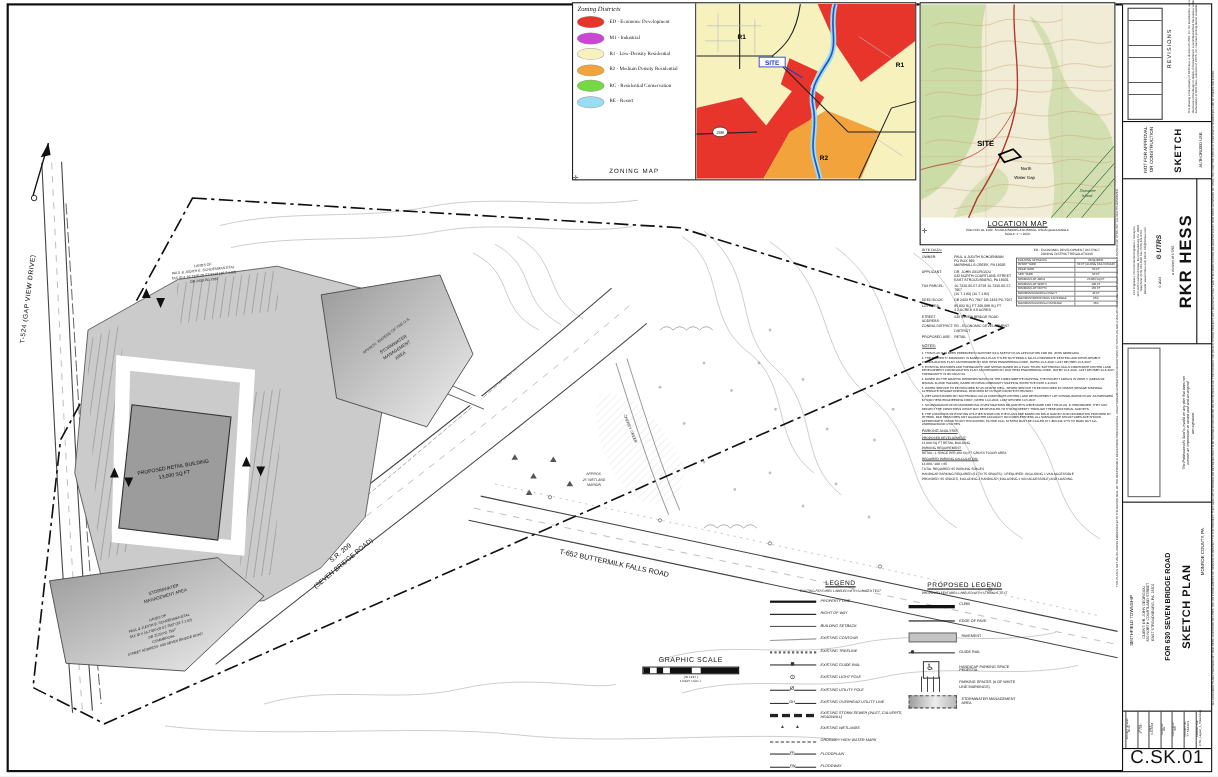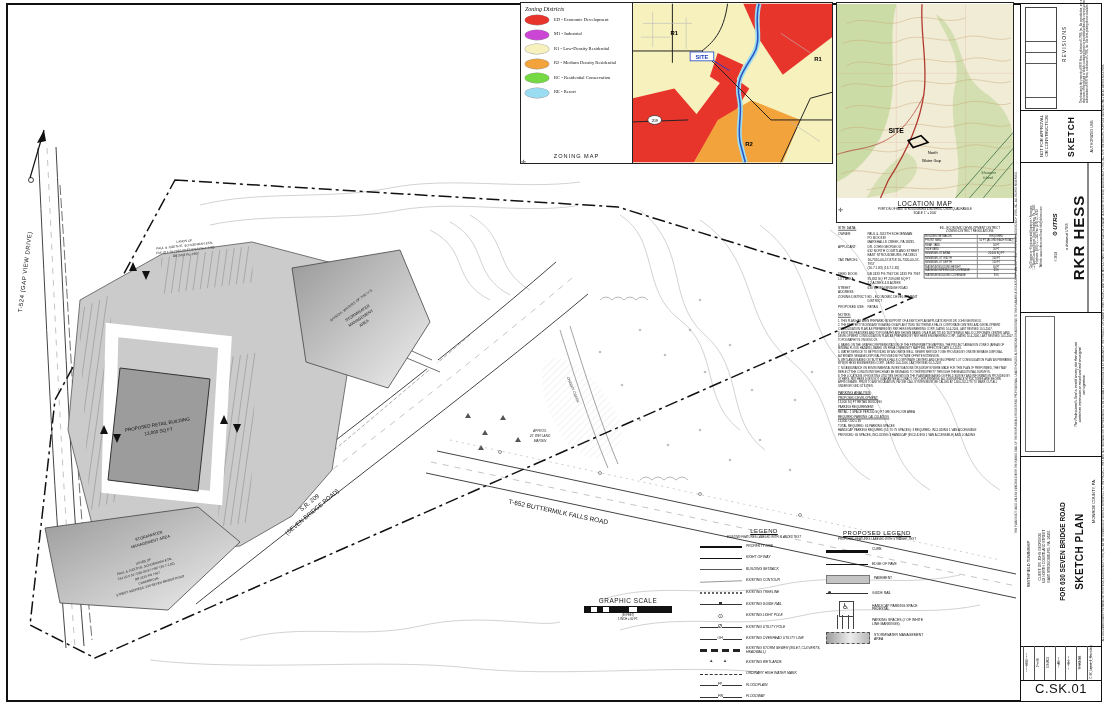--- a/index.html
+++ b/index.html
@@ -103,21 +103,21 @@
   .rot{position:absolute;transform:rotate(-90deg);white-space:nowrap;text-align:center}
   .rgrid{position:absolute;left:4px;top:3px;width:30px;height:100px;border:.7px solid #444;
          background:repeating-linear-gradient(180deg,transparent 0 10.6px,#555 10.6px 11.2px),linear-gradient(90deg,transparent 0 14.6px,#555 14.6px 15.2px,transparent 15.2px)}
   .microv{font-size:2.6px;line-height:1.25;color:#222}
   .sealbox{position:absolute;left:4px;top:4px;width:28px;height:134px;border:.7px solid #666}
   .pfband{position:absolute;left:2px;top:0;display:flex;height:34px}
   .pf{width:10.6px;height:34px;position:relative;border-left:.6px solid #555;box-sizing:border-box}
   .pf>div{position:absolute;left:-11px;top:12px;width:32px;height:9px;transform:rotate(-90deg);text-align:center;line-height:1.1}
   .pf .k{font-size:2.1px;display:block}
   .pf .v{font-size:2.7px;display:block}
-  .sheetno{position:absolute;left:0;right:0;bottom:0;height:25px;display:flex;align-items:center;justify-content:center;font-size:13px;letter-spacing:.5px}
+  .sheetno{position:absolute;left:0;right:0;bottom:0;height:25px;display:flex;align-items:center;justify-content:center;font-size:17px;letter-spacing:.5px}
   .gear::before{content:"⚙";font-family:"DejaVu Sans",sans-serif;margin-right:1px}
 </style>
 </head>
 <body>
 
 <div class="sheet">
 
   <svg class="abs" style="left:0;top:0" width="1107" height="706" viewBox="0 0 1107 706">
     <defs>
       <pattern id="stalls" width="7" height="60" patternUnits="userSpaceOnUse" patternTransform="rotate(8)">

